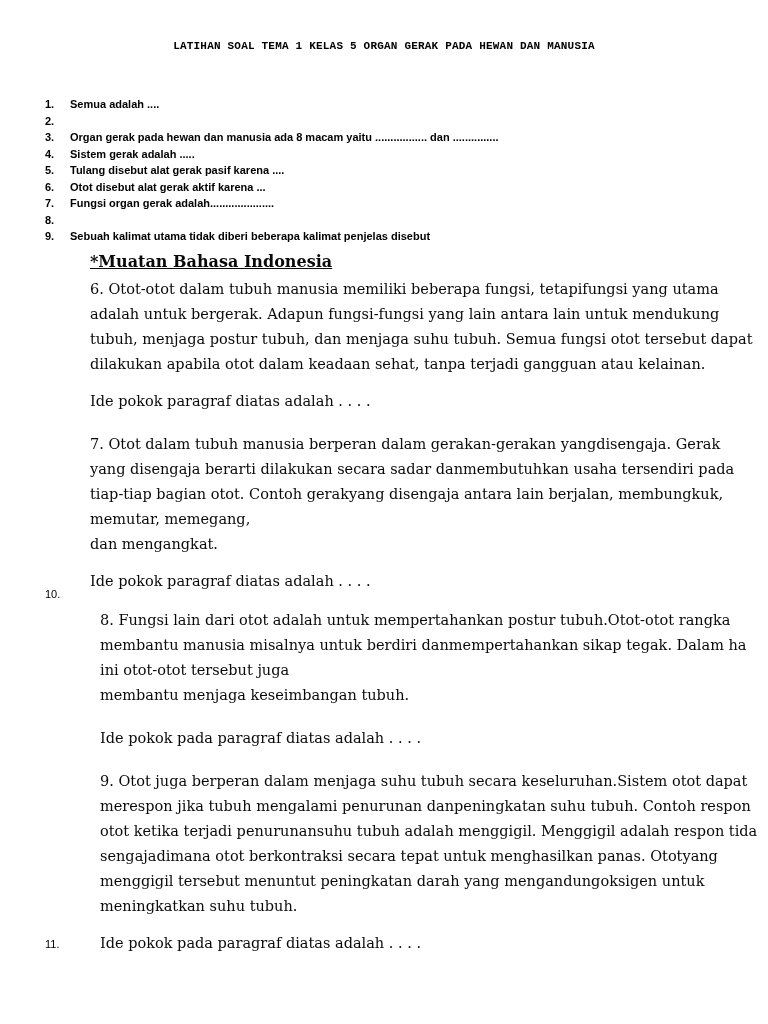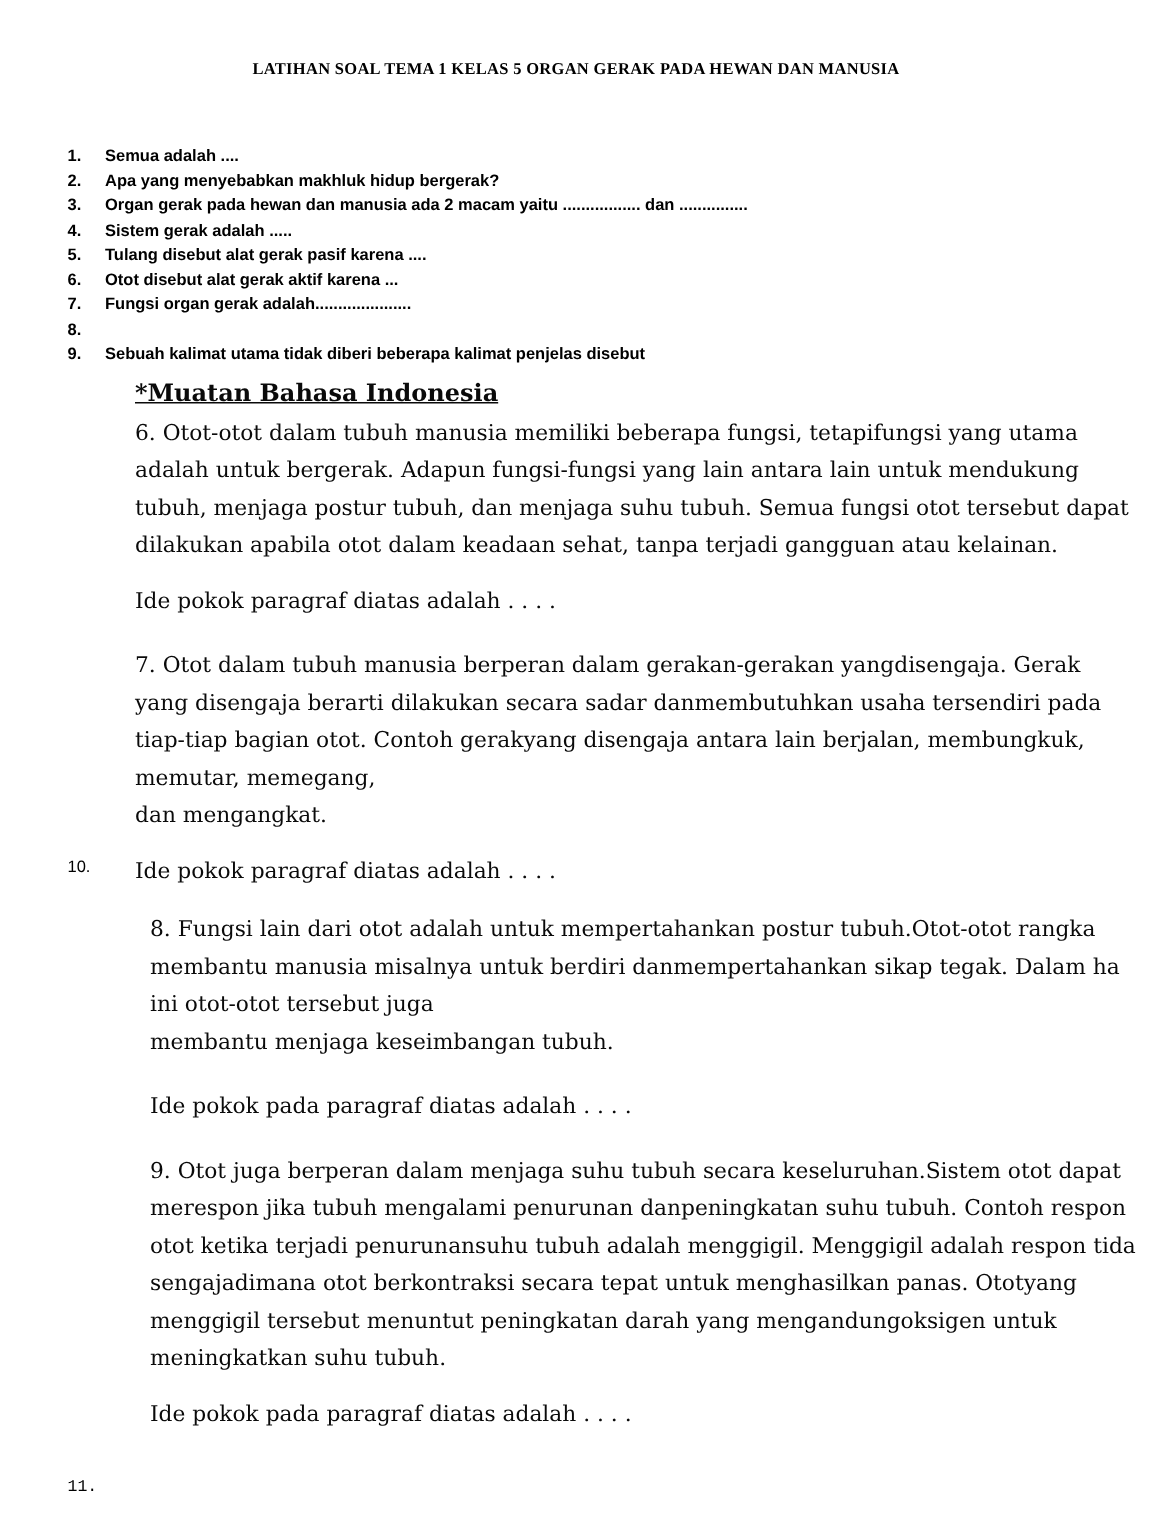--- a/index.html
+++ b/index.html
@@ -13,21 +13,21 @@
   .page {
     position: relative;
     width: 768px; height: 1024px;
     background: #fff;
     overflow: hidden;
   }
   
   .doc-title {
     margin-top: 40px;
     text-align: center;
-    font-family: Liberation Serif, serif;
+    font-family: Liberation Mono, monospace;
     font-size: 11px;
     font-weight: bold;
     letter-spacing: 0.2px;
   }
   
   .questions {
     list-style: none;
     margin-top: 44px;
     padding-left: 45px;
   }
@@ -66,42 +66,41 @@
   .block-p4 { margin-top: 18px; }
   .block-prompt4 { margin-top: 12px; }
   
   .margin-num {
     position: absolute;
     left: 45px;
     font-family: "Liberation Sans", sans-serif;
     font-size: 11px;
     color: #000;
   }
-  .margin-num-10 { top: 572px; }
-  .margin-num-11 { top: 986px; font-family: Liberation Mono, monospace; }
+  .margin-num-10 { top: 588px; }
+  .margin-num-11 { top: 938px; }
 </style>
 </head>
 <body>
 
 <div class="page">
 
   <h1 class="doc-title">LATIHAN SOAL TEMA 1 KELAS 5 ORGAN GERAK PADA HEWAN DAN MANUSIA</h1>
 
   <ol class="questions">
     <li class="q">
       <span class="qnum">1.</span>
       <span class="qtext">Semua adalah ....</span>
     </li>
     <li class="q">
       <span class="qnum">2.</span>
-      <span class="qtext">Apa yang menyebabkan makhluk hidup bergerak?</span>
     </li>
     <li class="q">
       <span class="qnum">3.</span>
-      <span class="qtext">Organ gerak pada hewan dan manusia ada 2 macam yaitu ................. dan ...............</span>
+      <span class="qtext">Organ gerak pada hewan dan manusia ada 8 macam yaitu ................. dan ...............</span>
     </li>
     <li class="q">
       <span class="qnum">4.</span>
       <span class="qtext">Sistem gerak adalah .....</span>
     </li>
     <li class="q">
       <span class="qnum">5.</span>
       <span class="qtext">Tulang disebut alat gerak pasif karena ....</span>
     </li>
     <li class="q">

